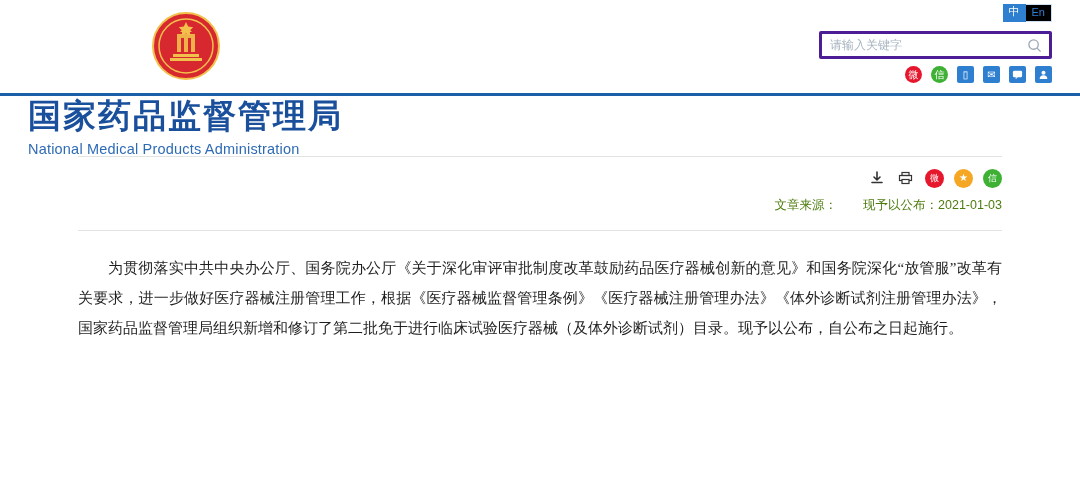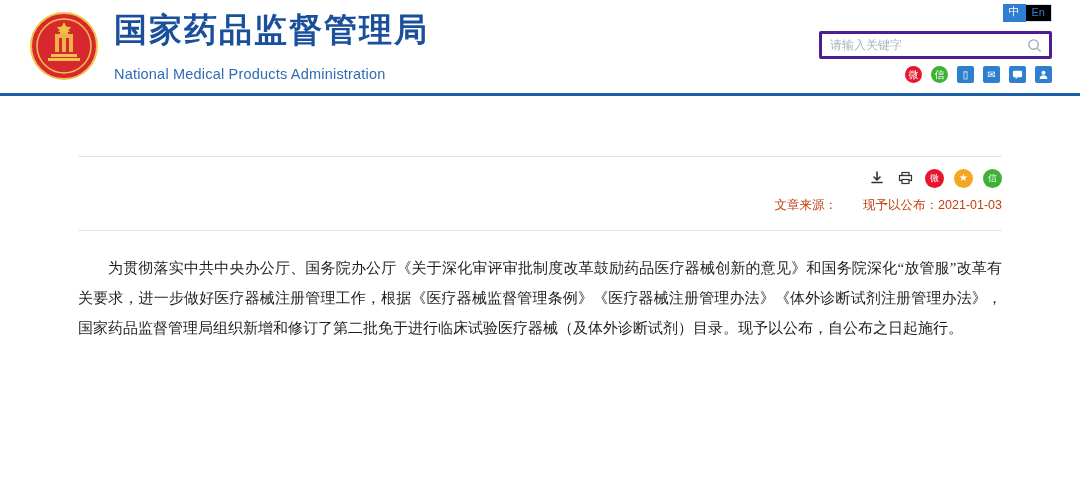--- a/index.html
+++ b/index.html
@@ -21,36 +21,37 @@
     background: #ffffff;
     border-bottom: 3px solid #1a5fa8;
   }
   .brand {
     position: absolute;
     left: 28px;
     top: 10px;
     display: flex;
     align-items: center;
     gap: 14px;
+    flex-direction: column;
   }
   .emblem {
     width: 72px;
     height: 72px;
     position: relative;
   }
   .brand-text { line-height: 1; padding-top: 4px; }
   .brand-cn {
     font-family: "Liberation Serif", serif;
     font-weight: bold;
     font-size: 33px;
     color: #1a4f9c;
     letter-spacing: 2px;
   }
   .brand-en {
-    margin-top: 20px;
+    margin-top: 9px;
     font-size: 14.5px;
     color: #2e6bb5;
     letter-spacing: 0.2px;
   }
 
   .lang-switch {
     position: absolute;
     right: 28px;
     top: 4px;
     display: flex;
@@ -154,21 +155,21 @@
   .tool.print { color: #444; font-size: 14px; }
   .tool.weibo { background: #e6162d; border-radius: 50%; color: #fff; font-size: 9px; }
   .tool.star { background: #f5a623; border-radius: 50%; color: #fff; font-size: 10px; }
   .tool.wechat { background: #3eb034; border-radius: 50%; color: #fff; font-size: 9px; }
 
   .meta-row {
     display: flex;
     justify-content: flex-end;
     gap: 26px;
     font-size: 12.5px;
-    color: #c2410c;
+    color: #4d7c0f;
     padding-top: 6px;
   }
   .meta-rule {
     margin-top: 16px;
     border-top: 1px solid #e3e3e3;
   }
 
   .body-text {
     padding-top: 22px;
     font-family: "Liberation Serif", serif;

